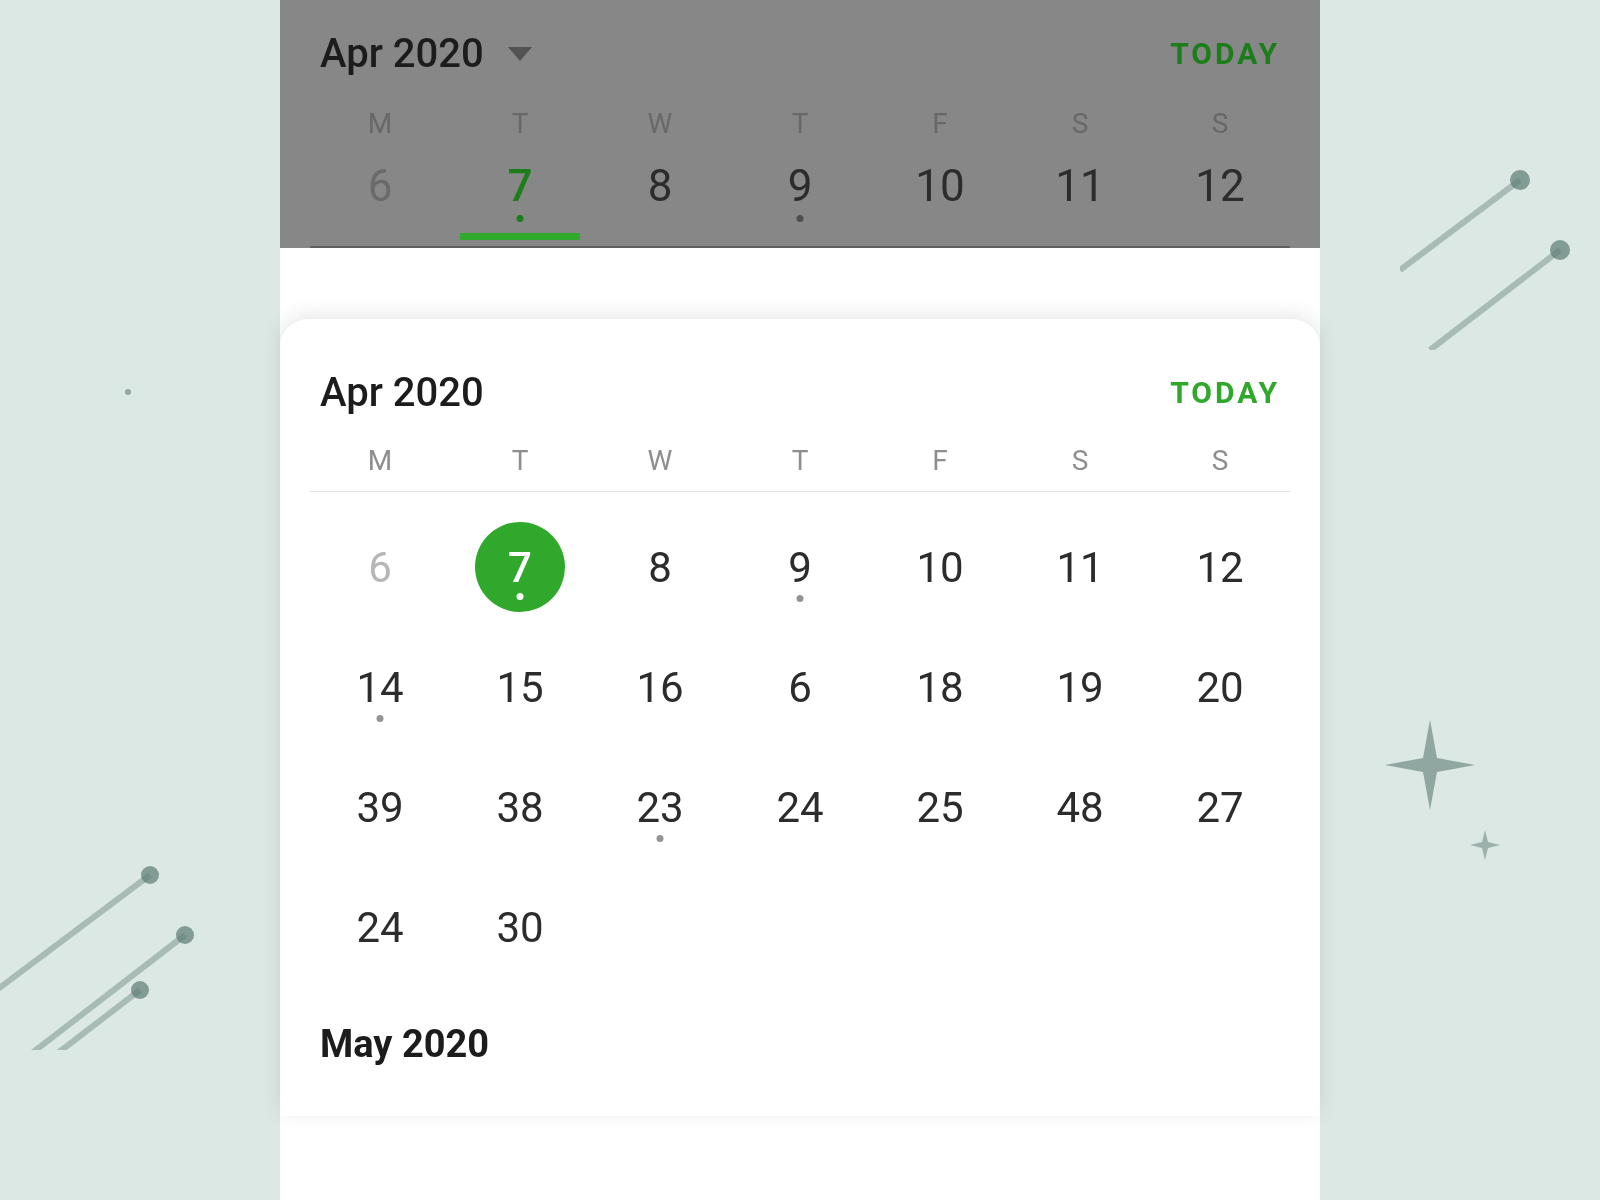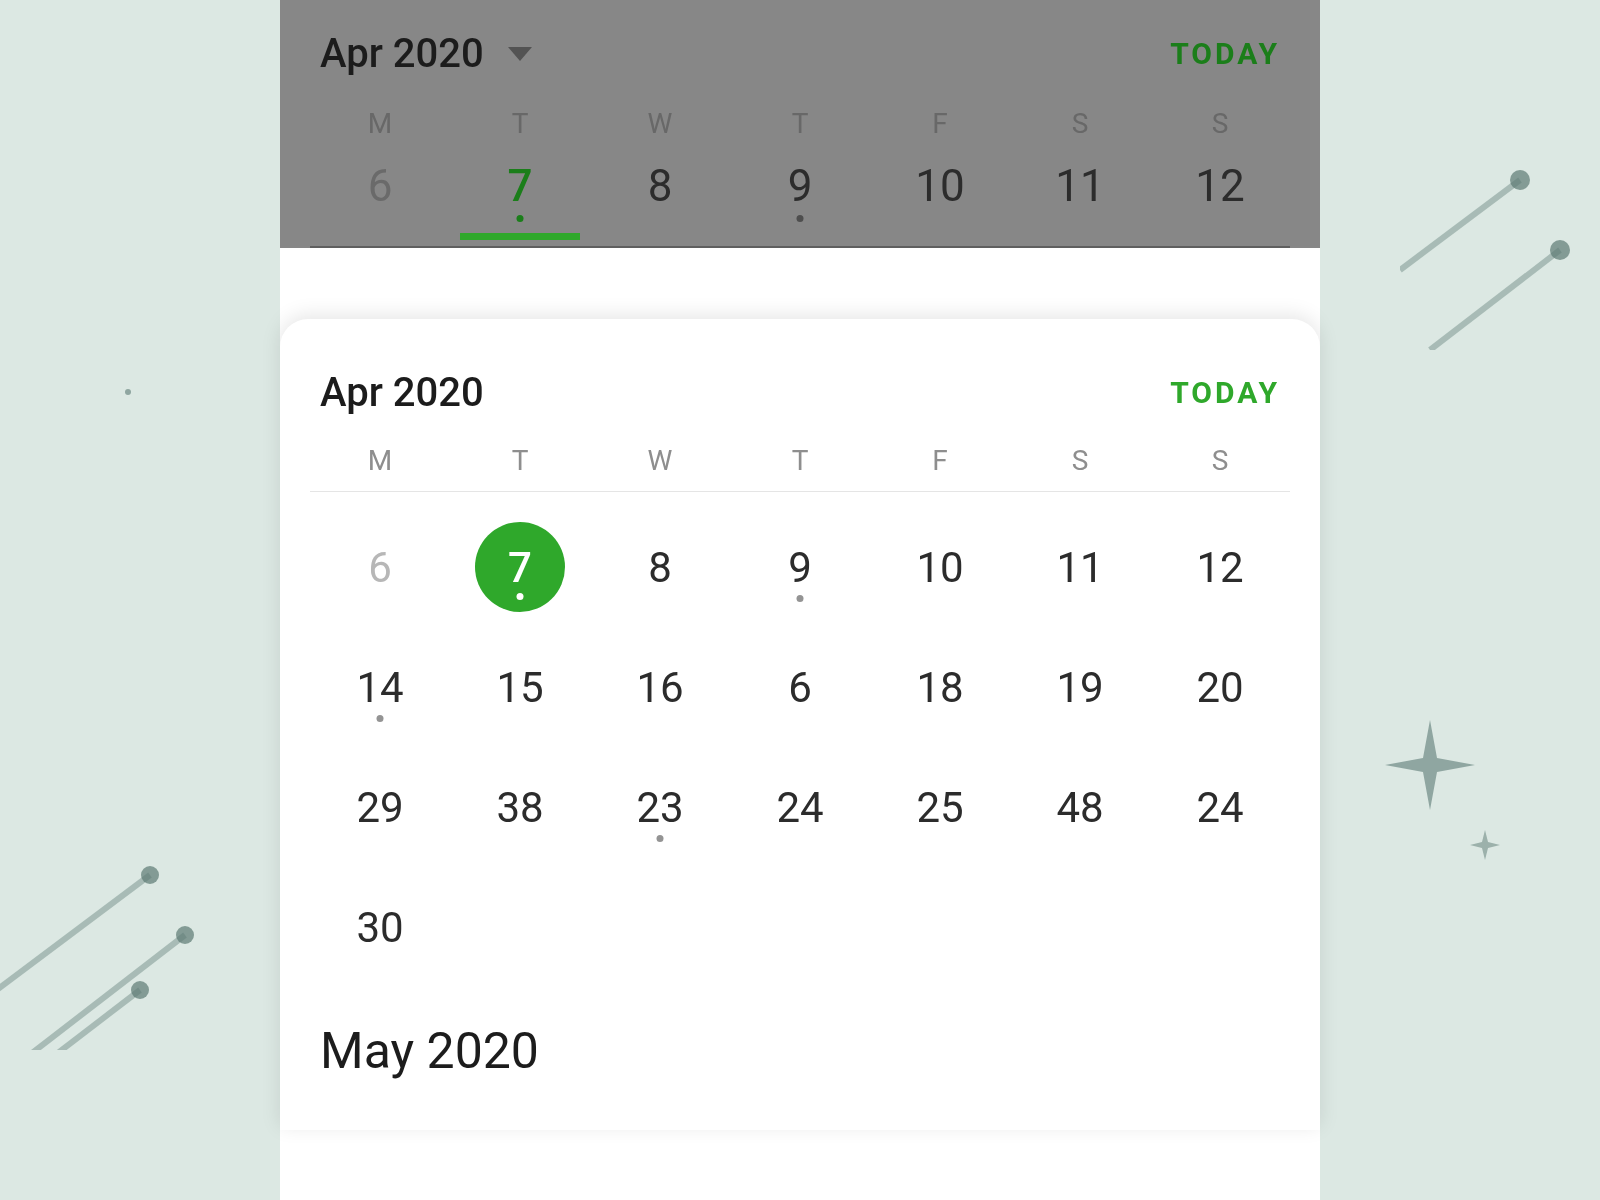--- a/index.html
+++ b/index.html
@@ -196,22 +196,22 @@
       bottom: 10px;
       left: 50%;
       transform: translateX(-50%);
       width: 7px;
       height: 7px;
       border-radius: 50%;
       background: #949494;
     }
     .picker-num.selected .picker-dot { background: #fff; bottom: 12px; }
     .next-month-label {
-      font-size: 50px;
-      font-weight: 400;
+      font-size: 38px;
+      font-weight: 700;
       color: #1c1c1c;
       padding: 20px 10px 30px 10px;
     }
   </style>
 </head>
 <body>
 
 <svg class="bg-decoration sparkle-left-small" width="60" height="40" viewBox="0 0 60 40">
   <path d="M15 20 L10 5 L15 20 L0 15 L15 20 L10 35 L15 20 L30 25 Z" fill="#5c7a74" opacity="0.7"></path>
   <circle cx="48" cy="22" r="3" fill="#5c7a74" opacity="0.6"></circle>
@@ -319,36 +319,39 @@
       <div class="picker-cell">
         <div class="picker-num">18</div>
       </div>
       <div class="picker-cell">
         <div class="picker-num">19</div>
       </div>
       <div class="picker-cell">
         <div class="picker-num">20</div>
       </div>
       <div class="picker-cell">
-        <div class="picker-num">29</div>
+        <div class="picker-num">39</div>
       </div>
       <div class="picker-cell">
         <div class="picker-num">38</div>
       </div>
       <div class="picker-cell">
         <div class="picker-num">23<span class="picker-dot"></span></div>
       </div>
       <div class="picker-cell">
         <div class="picker-num">24</div>
       </div>
       <div class="picker-cell">
         <div class="picker-num">25</div>
       </div>
       <div class="picker-cell">
         <div class="picker-num">48</div>
+      </div>
+      <div class="picker-cell">
+        <div class="picker-num">27</div>
       </div>
       <div class="picker-cell">
         <div class="picker-num">24</div>
       </div>
       <div class="picker-cell">
         <div class="picker-num">30</div>
       </div>
       <div class="picker-cell"></div>
       <div class="picker-cell"></div>
       <div class="picker-cell"></div>

